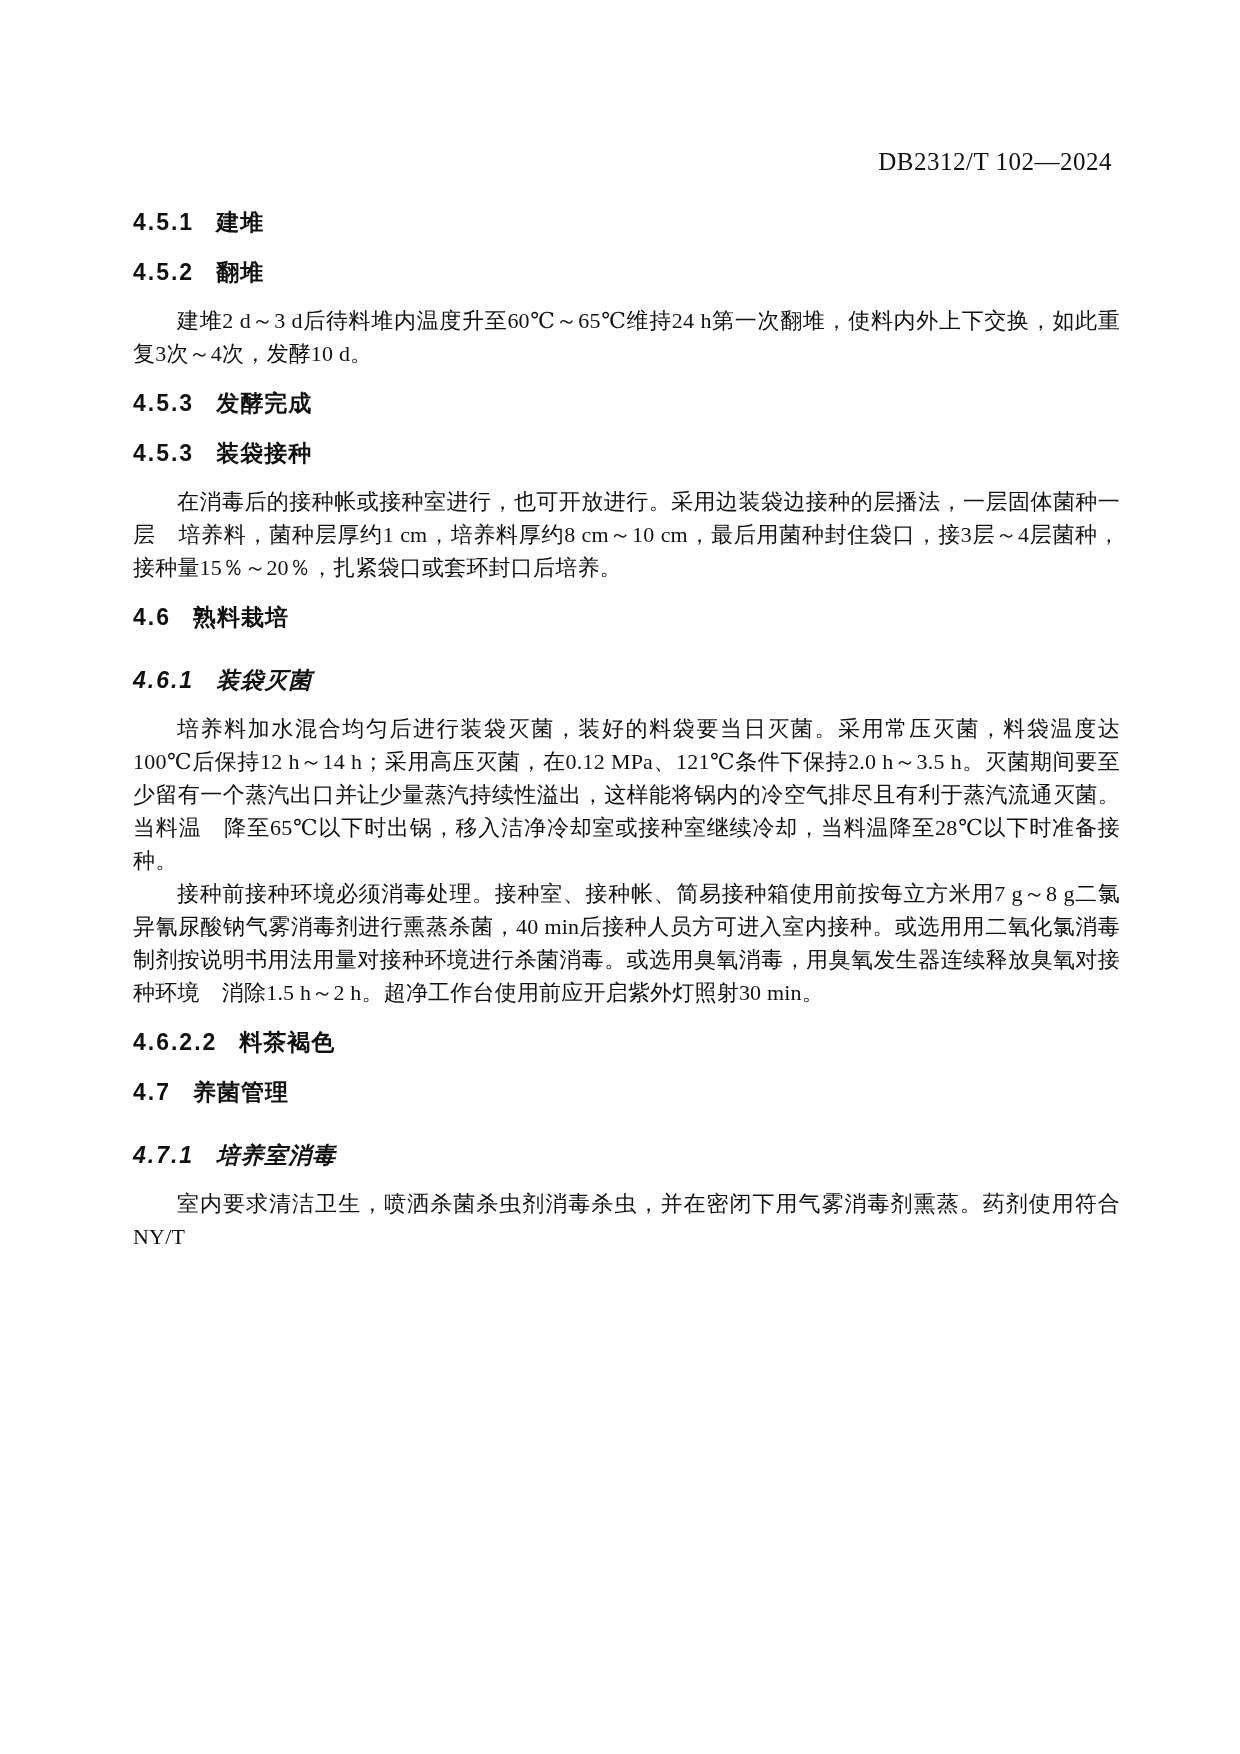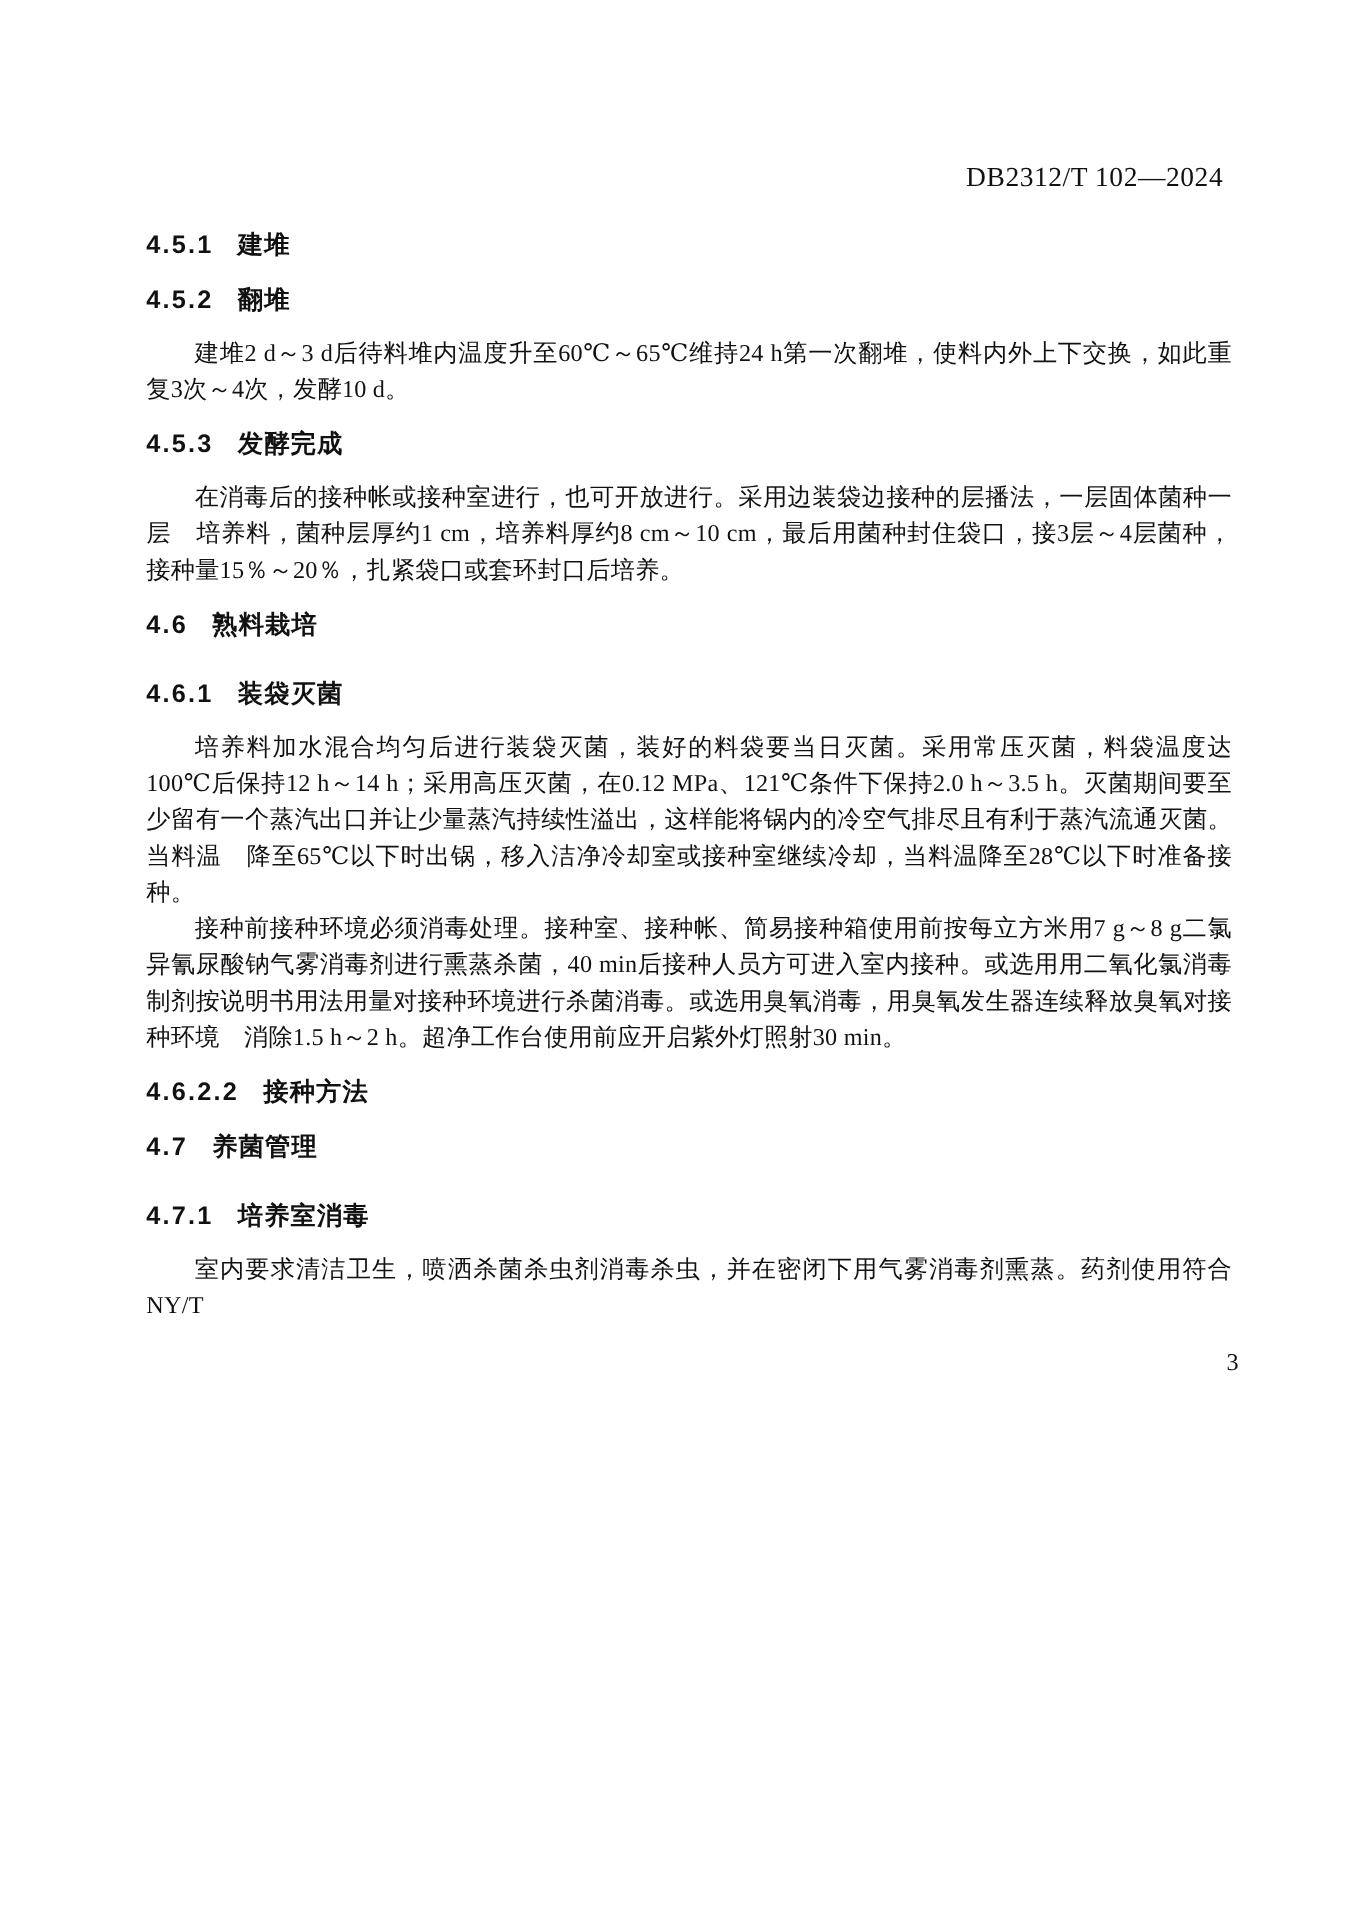--- a/index.html
+++ b/index.html
@@ -32,21 +32,21 @@
     font-weight: bold;
     font-size: 23px;
     line-height: 33px;
     margin: 17px 0 15px 0;
     color: #111111;
     white-space: nowrap;
   }
   .heading .num { letter-spacing: 2px; }
   .heading .ttl { margin-left: 22px; letter-spacing: 1px; }
   .heading.first { margin-top: 28px; }
-  .heading.sub-follow { margin-top: 30px; }
+  .heading.sub-follow { margin-top: 30px; font-style: italic; }
   .body-text {
     font-family: "Liberation Serif", "DejaVu Serif", serif;
     font-size: 22px;
     line-height: 33px;
     text-align: justify;
     text-indent: 2em;
     color: #111111;
     letter-spacing: 0.2px;
   }
   .page-footer {
@@ -73,36 +73,39 @@
 
     <div class="heading">
       <span class="num">4.5.2</span><span class="ttl">翻堆</span>
     </div>
     <p class="body-text">建堆2 d～3 d后待料堆内温度升至60℃～65℃维持24 h第一次翻堆，使料内外上下交换，如此重复3次～4次，发酵10 d。</p>
 
     <div class="heading">
       <span class="num">4.5.3</span><span class="ttl">发酵完成</span>
     </div>
 
+    <div class="heading">
+      <span class="num">4.5.3</span><span class="ttl">装袋接种</span>
+    </div>
     <p class="body-text">在消毒后的接种帐或接种室进行，也可开放进行。采用边装袋边接种的层播法，一层固体菌种一层　培养料，菌种层厚约1 cm，培养料厚约8 cm～10 cm，最后用菌种封住袋口，接3层～4层菌种，接种量15％～20％，扎紧袋口或套环封口后培养。</p>
 
     <div class="heading">
       <span class="num">4.6</span><span class="ttl">熟料栽培</span>
     </div>
 
     <div class="heading sub-follow">
       <span class="num">4.6.1</span><span class="ttl">装袋灭菌</span>
     </div>
     <p class="body-text">培养料加水混合均匀后进行装袋灭菌，装好的料袋要当日灭菌。采用常压灭菌，料袋温度达100℃后保持12 h～14 h；采用高压灭菌，在0.12 MPa、121℃条件下保持2.0 h～3.5 h。灭菌期间要至少留有一个蒸汽出口并让少量蒸汽持续性溢出，这样能将锅内的冷空气排尽且有利于蒸汽流通灭菌。当料温　降至65℃以下时出锅，移入洁净冷却室或接种室继续冷却，当料温降至28℃以下时准备接种。</p>
 
 
     <p class="body-text">接种前接种环境必须消毒处理。接种室、接种帐、简易接种箱使用前按每立方米用7 g～8 g二氯异氰尿酸钠气雾消毒剂进行熏蒸杀菌，40 min后接种人员方可进入室内接种。或选用用二氧化氯消毒制剂按说明书用法用量对接种环境进行杀菌消毒。或选用臭氧消毒，用臭氧发生器连续释放臭氧对接种环境　消除1.5 h～2 h。超净工作台使用前应开启紫外灯照射30 min。</p>
 
     <div class="heading">
-      <span class="num">4.6.2.2</span><span class="ttl">接种方法</span>
+      <span class="num">4.6.2.2</span><span class="ttl">料茶褐色</span>
     </div>
 
     <div class="heading">
       <span class="num">4.7</span><span class="ttl">养菌管理</span>
     </div>
 
     <div class="heading sub-follow">
       <span class="num">4.7.1</span><span class="ttl">培养室消毒</span>
     </div>
     <p class="body-text">室内要求清洁卫生，喷洒杀菌杀虫剂消毒杀虫，并在密闭下用气雾消毒剂熏蒸。药剂使用符合NY/T</p>

